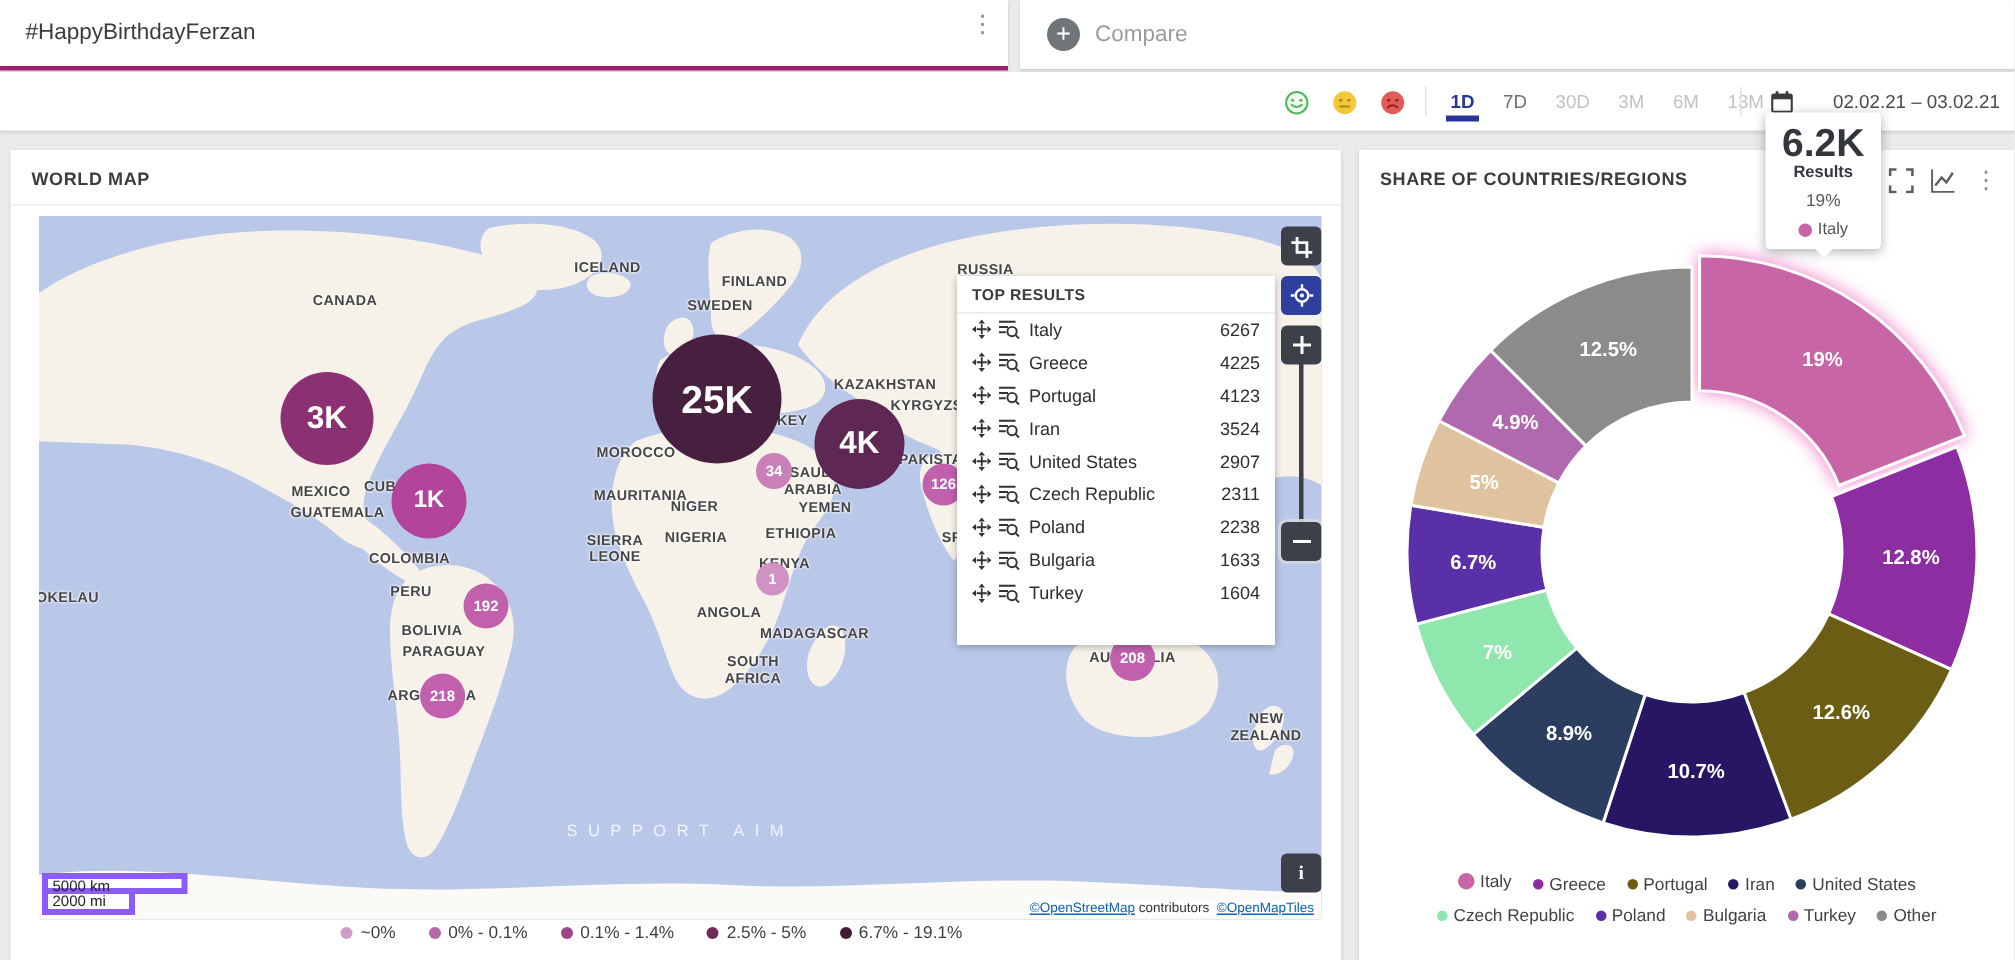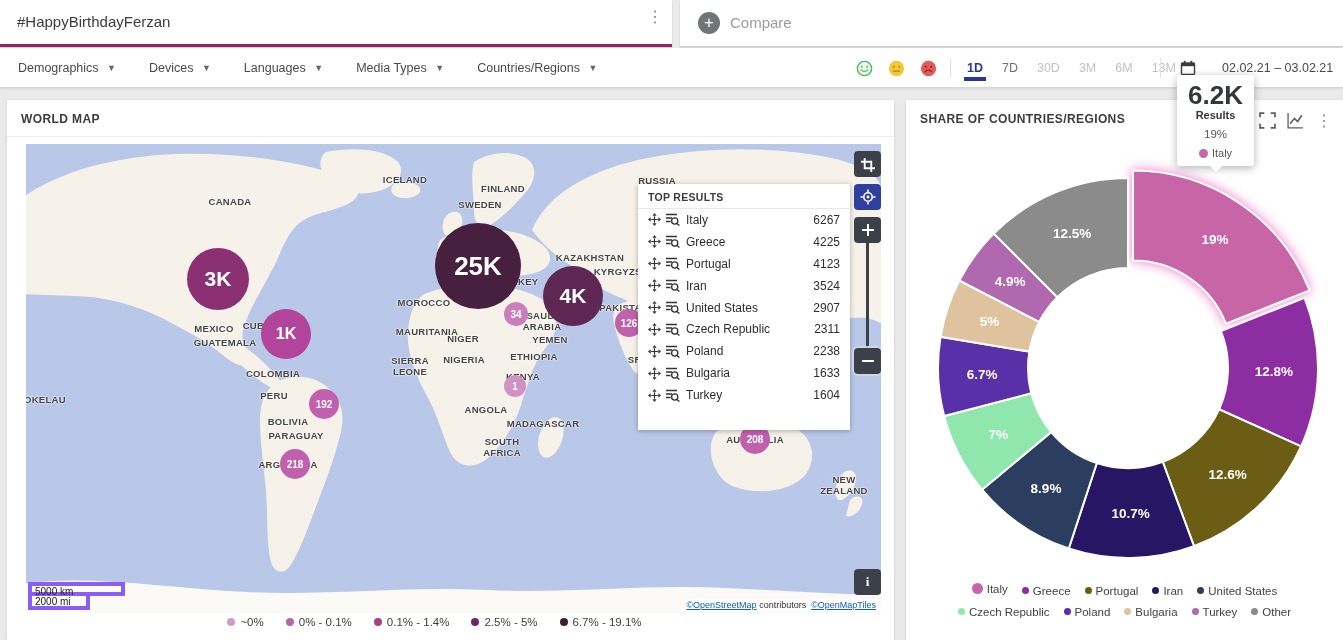--- a/index.html
+++ b/index.html
@@ -109,27 +109,20 @@
 <div class="search-card">
   <span class="search-text">#HappyBirthdayFerzan</span>
   <span class="kebab search-kebab">⋮</span>
 </div>
 <div class="compare-card">
   <span class="plus-circle">+</span>
   <span class="compare-text">Compare</span>
 </div>
 
 <div class="toolbar">
-  <div class="filters" id="filters">
-      <span class="filter">Demographics <span class="caret">▼</span></span>
-      <span class="filter">Devices <span class="caret">▼</span></span>
-      <span class="filter">Languages <span class="caret">▼</span></span>
-      <span class="filter">Media Types <span class="caret">▼</span></span>
-      <span class="filter">Countries/Regions <span class="caret">▼</span></span>
-    </div>
 
   <div class="sentiments">
     <svg width="17" height="17" viewBox="0 0 20 20">
       <circle cx="10" cy="10" r="8.4" fill="#effaef" stroke="#51b85a" stroke-width="1.6"></circle>
       <circle cx="6.8" cy="8" r="1.2" fill="#51b85a"></circle>
         <circle cx="13.2" cy="8" r="1.2" fill="#51b85a"></circle>
       <path d="M6 11.6 q4 3.6 8 0" stroke="#51b85a" stroke-width="1.5" fill="none" stroke-linecap="round"></path>
     </svg>
     <svg width="17" height="17" viewBox="0 0 20 20">
       <circle cx="10" cy="10" r="9" fill="#f2c836"></circle>
@@ -240,20 +233,21 @@
         <div class="bubble" style="left: 547px; top: 152px; width: 60px; height: 60px; background: rgb(94, 39, 84); font-size: 21px;">4K</div>
         <div class="bubble" style="left: 260px; top: 190px; width: 50px; height: 50px; background: rgb(178, 68, 156); font-size: 16px;">1K</div>
         <div class="bubble" style="left: 490px; top: 170px; width: 24px; height: 24px; background: rgb(202, 127, 184); font-size: 10px;">34</div>
         <div class="bubble" style="left: 603px; top: 179px; width: 28px; height: 28px; background: rgb(193, 97, 173); font-size: 10px;">126</div>
         <div class="bubble" style="left: 298px; top: 260px; width: 30px; height: 30px; background: rgb(193, 97, 173); font-size: 10px;">192</div>
         <div class="bubble" style="left: 489px; top: 242px; width: 22px; height: 22px; background: rgb(207, 146, 194); font-size: 10px;">1</div>
         <div class="bubble" style="left: 269px; top: 320px; width: 30px; height: 30px; background: rgb(193, 97, 173); font-size: 10px;">218</div>
         <div class="bubble" style="left: 729px; top: 295px; width: 30px; height: 30px; background: rgb(193, 97, 173); font-size: 10px; text-align: center;">208</div>
       </div>
 
+    <div class="watermark wm2">SUPPORT AIM</div>
 
     <div class="top-results">
       <div class="tr-title">TOP RESULTS</div>
       <div id="topresults-rows">
           <div class="tr-row">
             <svg width="13" height="13" viewBox="0 0 14 14" fill="#333">
               <path d="M7 0 L9.3 2.9 H4.7 Z M7 14 L4.7 11.1 H9.3 Z M0 7 L2.9 4.7 V9.3 Z M14 7 L11.1 9.3 V4.7 Z M6.35 3.4 h1.3 v7.2 h-1.3 Z M3.4 6.35 h7.2 v1.3 h-7.2 Z"></path>
             </svg>
             <svg width="14" height="13" viewBox="0 0 14 13" style="margin-left:5px">
               <g stroke="#333" stroke-width="1.3" fill="none">

